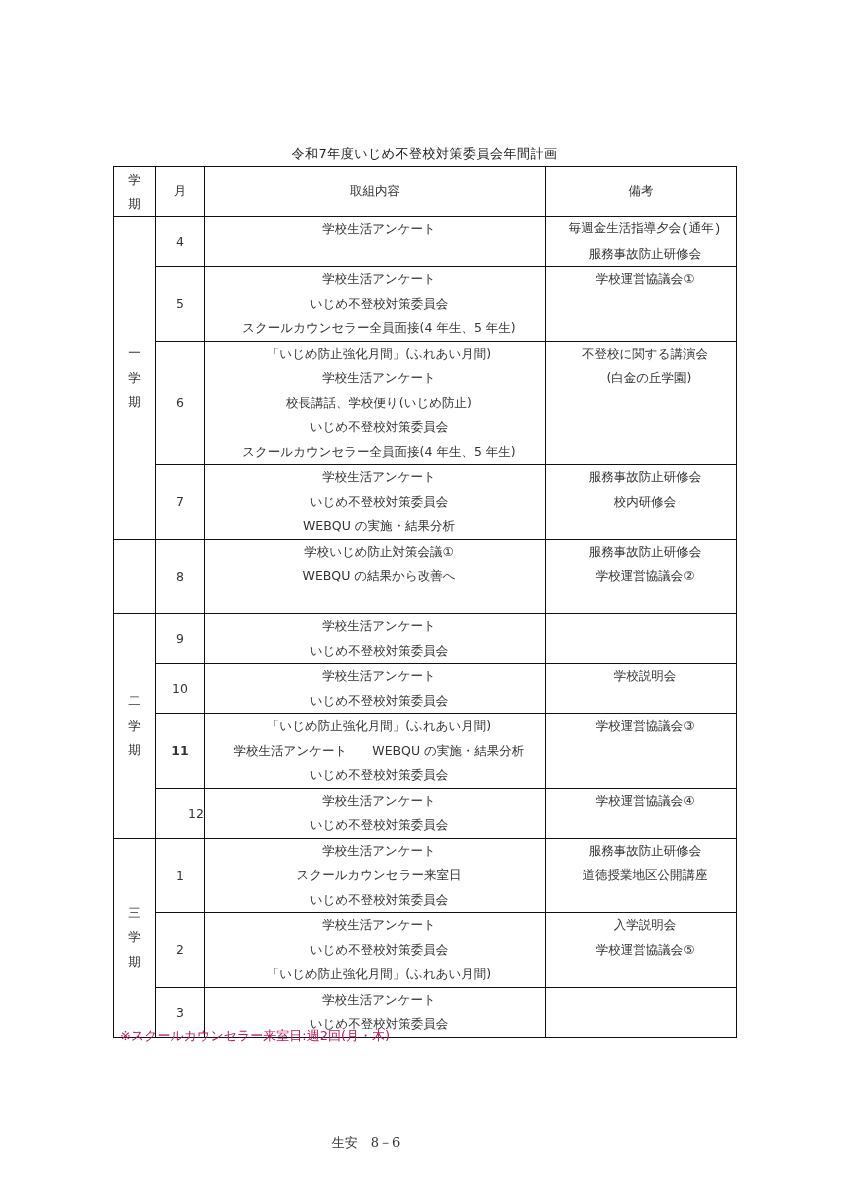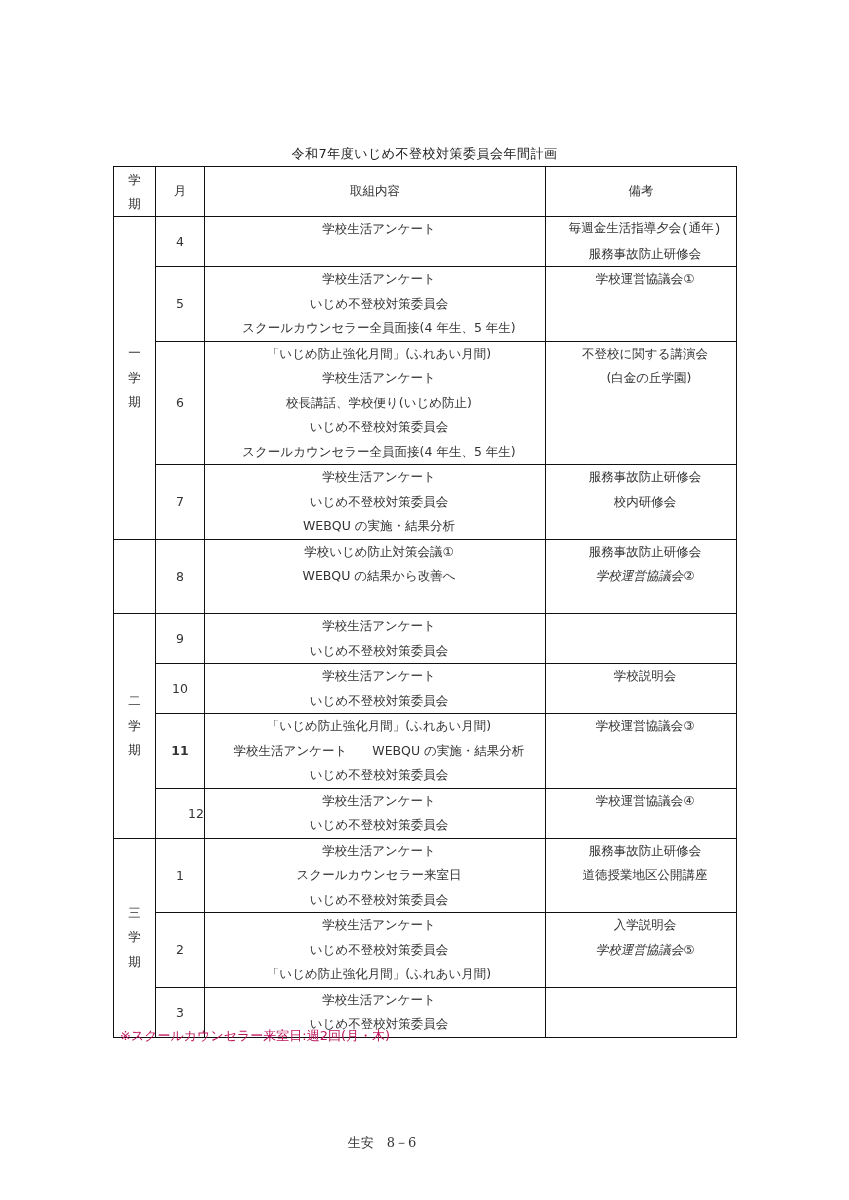--- a/index.html
+++ b/index.html
@@ -15,21 +15,21 @@
   col.c-content { width: 341px; } col.c-note { width: 191px; }
   th { height: 49px; vertical-align: middle !important; text-align: center; }
   th.term-h { line-height: 24px; }
   td.term { text-align: center; vertical-align: middle !important; line-height: 24.5px; }
   td.month { text-align: center; vertical-align: middle !important; }
   td.content, td.note { padding-left: 8px !important; text-align: center; }
   .line { height: 24.5px; line-height: 24.5px; white-space: nowrap; }
   .notes { position: absolute; left: 120px; top: 1024px; font-size: 13px; color: #be185d; }
   .notes div { height: 24.5px; line-height: 24.5px; }
   .footer { position: absolute; left: 0; width: 732px; top: 1134px; text-align: center;
-            font-size: 13px; color: #333; font-family: "DejaVu Serif", serif; margin-left: 16px; }
+            font-size: 13px; color: #333; font-family: "DejaVu Serif", serif; }
 </style>
 </head>
 <body>
 
 <div class="title">令和7年度いじめ不登校対策委員会年間計画</div>
 
 <table class="plan">
   <colgroup>
       <col class="c-term">
       <col class="c-month">
@@ -102,21 +102,21 @@
       </tr>
       <tr>
         <td class="term" rowspan="1"></td>
         <td class="month" style="height: 73.5px;">8</td>
         <td class="content">
           <div class="line" style="white-space: pre;">学校いじめ防止対策会議①</div>
           <div class="line" style="white-space: pre;">WEBQU の結果から改善へ</div>
         </td>
         <td class="note">
           <div class="line" style="white-space: pre;">服務事故防止研修会</div>
-          <div class="line" style="white-space: pre; font-style: italic;">学校運営協議会②</div>
+          <div class="line" style="white-space: pre;">学校運営協議会②</div>
         </td>
       </tr>
       <tr>
         <td class="term" rowspan="4">
           <div>二</div>
           <div>学</div>
           <div>期</div>
         </td>
         <td class="month" style="height: 49px;">9</td>
         <td class="content">
@@ -175,21 +175,21 @@
       </tr>
       <tr>
         <td class="month" style="height: 73.5px;">2</td>
         <td class="content">
           <div class="line" style="white-space: pre;">学校生活アンケート</div>
           <div class="line" style="white-space: pre;">いじめ不登校対策委員会</div>
           <div class="line" style="white-space: pre;">「いじめ防止強化月間」(ふれあい月間)</div>
         </td>
         <td class="note">
           <div class="line" style="white-space: pre;">入学説明会</div>
-          <div class="line" style="white-space: pre; font-style: italic;">学校運営協議会⑤</div>
+          <div class="line" style="white-space: pre;">学校運営協議会⑤</div>
         </td>
       </tr>
       <tr>
         <td class="month" style="height: 49px;">3</td>
         <td class="content">
           <div class="line" style="white-space: pre;">学校生活アンケート</div>
           <div class="line" style="white-space: pre;">いじめ不登校対策委員会</div>
         </td>
         <td class="note"></td>
       </tr>

